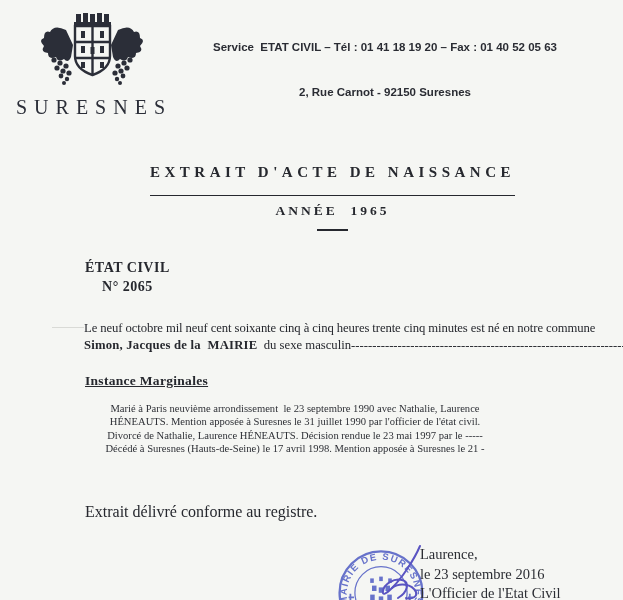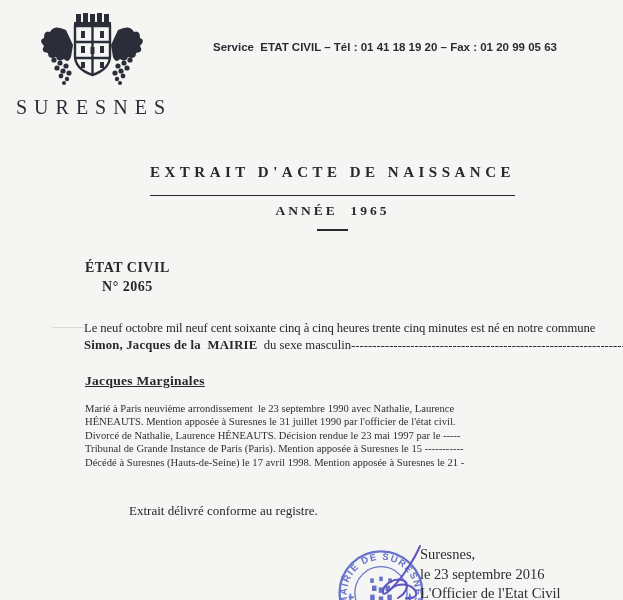--- a/index.html
+++ b/index.html
@@ -97,42 +97,42 @@
     font-weight: bold; font-size: 13.5px;
     text-decoration: underline;
     letter-spacing: 0.3px;
   }
   .mentions {
     position: absolute; top: 402px; left: 85px; width: 420px;
     font-size: 10.6px;
     line-height: 13.4px;
     color: #2e3036;
   }
-  .mentions div { white-space: pre; overflow: hidden; }
+  .mentions div { white-space: pre; overflow: hidden; text-align: center; }
   
   .certify {
     position: absolute; top: 503px; left: 85px;
-    font-size: 13px;
-    margin-left: 44px;
+    font-size: 16px;
   }
   .sign-block {
     position: absolute; top: 545px; left: 420px; width: 200px;
     font-size: 14.5px; line-height: 19.5px;
     color: #2b2d33;
   }
   .stamp { position: absolute; top: 546px; left: 336px; opacity: 0.92; }
   .signature { position: absolute; top: 540px; left: 352px; }
 </style>
 </head>
 <body>
 
 <div class="page">
 
   <div class="svc-header">
-    <div>Service  ETAT CIVIL – Tél : 01 41 18 19 20 – Fax : 01 20 99 05 63</div>
+    <div>Service  ETAT CIVIL – Tél : 01 41 18 19 20 – Fax : 01 40 52 05 63</div>
+    <div>2, Rue Carnot - 92150 Suresnes</div>
   </div>
 
   <div class="arms">
     <svg width="110" height="78" viewBox="0 0 110 78">
       <g fill="#2b2e38" stroke="none">
 
         <rect x="40" y="2" width="5" height="8"></rect>
         <rect x="47" y="1" width="5" height="9"></rect>
         <rect x="54" y="2" width="5" height="8"></rect>
         <rect x="61" y="1" width="5" height="9"></rect>
@@ -191,26 +191,25 @@
   <div class="registry">
     <div>ÉTAT CIVIL</div>
     <div>N° 2065</div>
   </div>
 
   <div class="scan-line"></div>
 
   <div class="body-line1">Le neuf octobre mil neuf cent soixante cinq à cinq heures trente cinq minutes est né en notre commune</div>
   <div class="body-line2"><b>Simon, Jacques de la  MAIRIE</b><span>  du sexe masculin-------------------------------------------------------------------------------------------------------</span></div>
 
-  <div class="mentions-head">Jacques Marginales</div>
+  <div class="mentions-head">Instance Marginales</div>
   <div class="mentions">
     <div>Marié à Paris neuvième arrondissement  le 23 septembre 1990 avec Nathalie, Laurence</div>
     <div>HÉNEAUTS. Mention apposée à Suresnes le 31 juillet 1990 par l'officier de l'état civil.</div>
     <div>Divorcé de Nathalie, Laurence HÉNEAUTS. Décision rendue le 23 mai 1997 par le -----</div>
-    <div>Tribunal de Grande Instance de Paris (Paris). Mention apposée à Suresnes le 15 -----------</div>
     <div>Décédé à Suresnes (Hauts-de-Seine) le 17 avril 1998. Mention apposée à Suresnes le 21 -</div>
   </div>
 
   <div class="certify">Extrait délivré conforme au registre.</div>
 
   <div class="stamp">
     <svg width="90" height="90" viewBox="0 0 100 100">
       <defs>
         <path id="arcTop" d="M 13,62 A 38,38 0 1 1 87,62" fill="none"></path>
       </defs>
@@ -242,18 +241,18 @@
   <div class="signature">
     <svg width="110" height="65" viewBox="0 0 110 65">
       <g stroke="#5a54c2" stroke-width="2" fill="none" stroke-linecap="round">
         <path d="M68,6 C62,20 50,38 40,48 C34,54 30,56 31,51 C32,44 42,38 50,40 C58,42 56,52 46,58"></path>
         <path d="M40,48 C48,42 60,44 64,52 C66,56 60,60 54,58"></path>
       </g>
     </svg>
   </div>
 
   <div class="sign-block">
-    <div>Suresnes,</div>
+    <div>Laurence,</div>
     <div>le 23 septembre 2016</div>
     <div>L'Officier de l'Etat Civil</div>
   </div>
 
 </div>
 
 </body></html>

